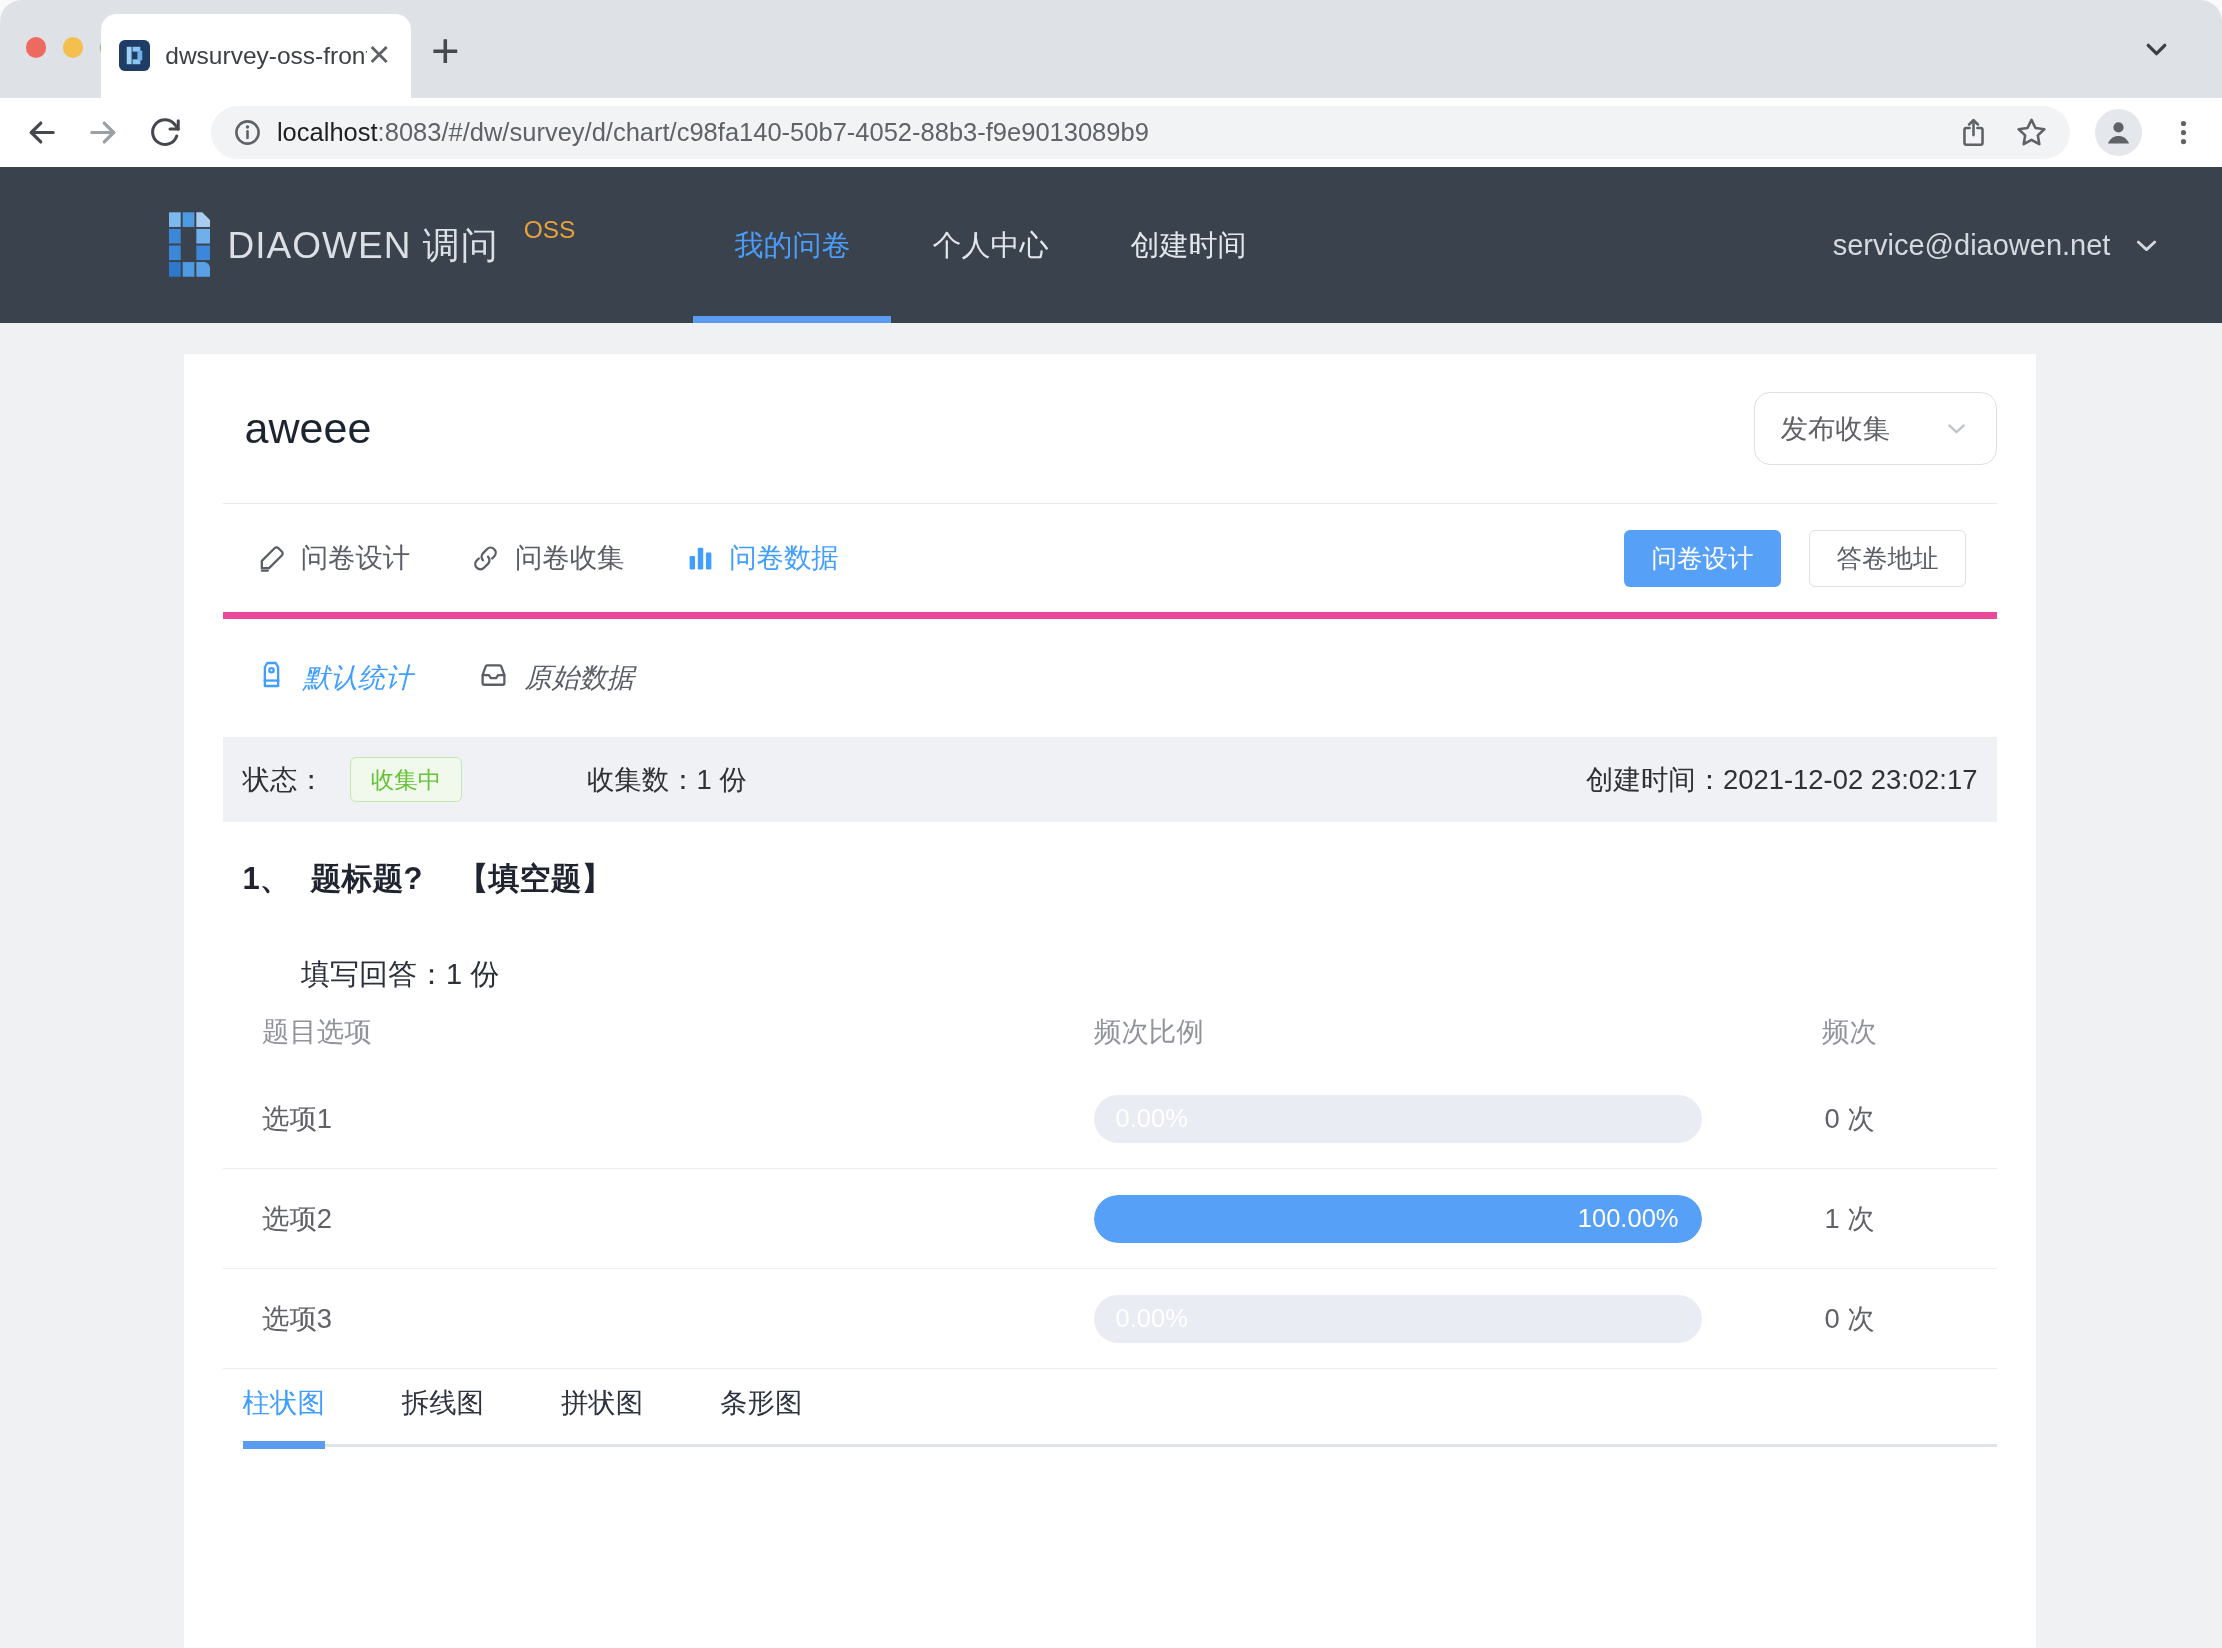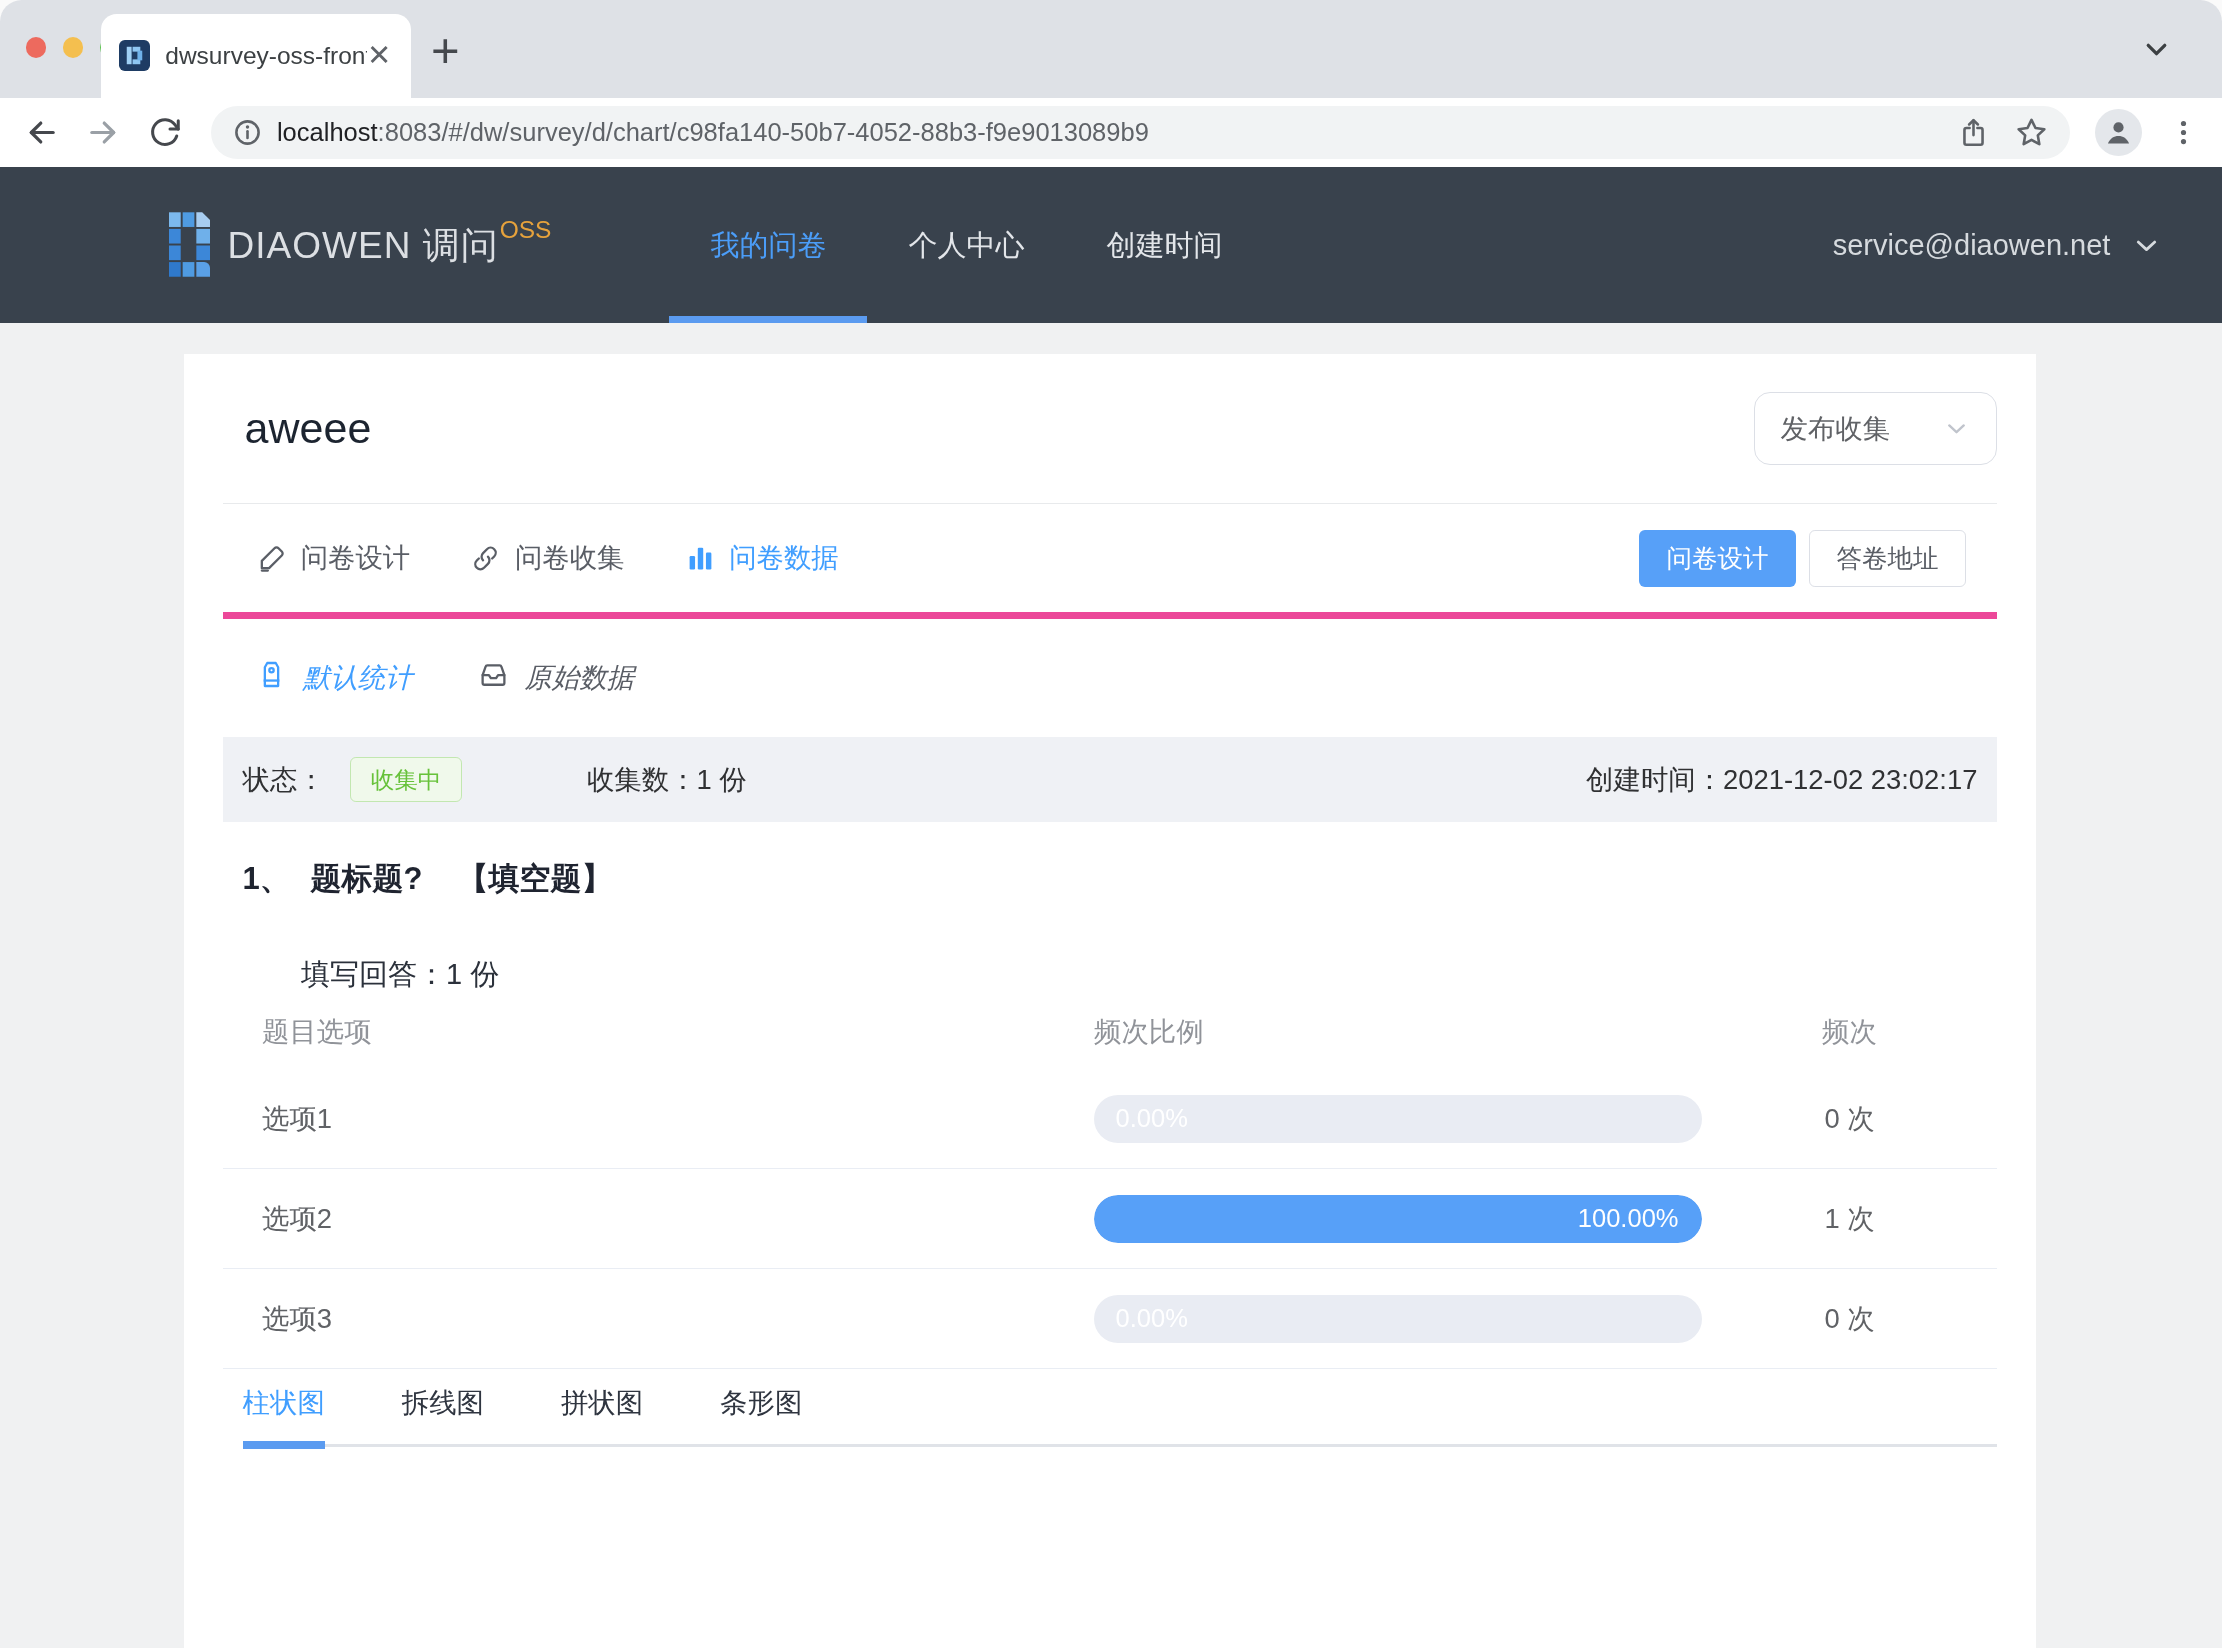--- a/index.html
+++ b/index.html
@@ -24,42 +24,42 @@
   .urlhost { color:#202124; } .urlpath { color:#5f6368; }
   .urlbar .spacer { flex:1; }
   .urlicon { margin-left:25.5px; display:flex; }
   .avatar { width:47px; height:47px; border-radius:50%; background:#e4e7eb; display:flex; align-items:center; justify-content:center; margin-left:19.6px; }
   .menudots { margin-left:25.5px; display:flex; }
 
   
   .navbar { height:157px; background:#39424d; display:flex; align-items:stretch; padding:0 59px 0 169px; }
   .brand { display:flex; align-items:center; }
   .brand-name { color:#dcdfe3; font-size:37px; margin-left:17.6px; letter-spacing:1px; }
-  .brand-badge { color:#e6a23c; font-size:24.5px; margin-left:1px; position:relative; top:-15.7px; }
+  .brand-badge { color:#e6a23c; font-size:24.5px; margin-left:25px; position:relative; top:-15.7px; }
   .mainnav { display:flex; margin-left:118px; }
   .nav-item { display:flex; align-items:center; padding:0 41px; font-size:29px; color:#e3e6ea; position:relative; cursor:pointer; }
   .nav-item.active { color:#4b9df8; }
   .nav-item.active::after { content:""; position:absolute; left:0; right:0; bottom:0; height:7.8px; background:#5b9bf0; }
   .account { margin-left:auto; display:flex; align-items:center; color:#d6dade; font-size:29px; gap:19.6px; }
 
   
   .page { position:absolute; top:323px; left:0; right:0; bottom:0; background:#f0f1f2; overflow:hidden; }
   .card { position:absolute; left:184px; width:1852px; top:31px; bottom:-19.6px; background:#fff; padding:0 39px; }
 
   .title-row { height:150px; display:flex; align-items:center; justify-content:space-between; border-bottom:1px solid #e8eaec;gap:12px; }
   .survey-title { font-size:43px; font-weight:400; color:#1c2430; margin-left:21.6px; }
   .select-box { width:243px; height:73px; border:1px solid #dcdfe6; border-radius:16px; display:flex; align-items:center; justify-content:space-between; padding:0 25.5px; color:#606266; font-size:27.4px; background:#fff; cursor:pointer; }
 
   .tabs-row { height:115px; display:flex; align-items:center; border-bottom:7px solid #ec4899; padding-left:34px; }
   .ttab { display:flex; align-items:center; gap:14.7px; font-size:27.4px; color:#5a5e66; margin-right:61px; cursor:pointer; }
   .ttab.active { color:#409eff; }
   .actions { margin-left:auto; margin-right:31px; display:flex; }
   .btn { width:157px; height:57px; border-radius:5.9px; font-size:25.5px; display:flex; align-items:center; justify-content:center; cursor:pointer; }
   .btn-primary { background:#57a0f8; color:#fff; }
-  .btn-plain { background:#fff; border:1px solid #dcdfe6; color:#5a5e66; margin-left:13px; }
+  .btn-plain { background:#fff; border:1px solid #dcdfe6; color:#5a5e66; margin-left:28px; }
 
   .subtabs-row { height:118px; display:flex; align-items:center; padding-left:34px; }
   .stab { display:flex; gap:17px; font-size:27.4px; color:#5a5e66; margin-right:66px; cursor:pointer;font-style:italic; }
   .stab.active { color:#409eff; }
 
   .statusbar { height:85px; background:#eff1f5; display:flex; align-items:center; padding:0 19.6px; font-size:27.4px; color:#303133; }
   .badge { height:45px; padding:0 19.6px; margin-left:25.5px; background:#f0f9eb; border:1px solid #c2e7b0; border-radius:5.9px; color:#67c23a; font-size:23.5px; display:flex; align-items:center; }
   .count-group { margin-left:125px; }
   .created-group { margin-left:auto; }
 

